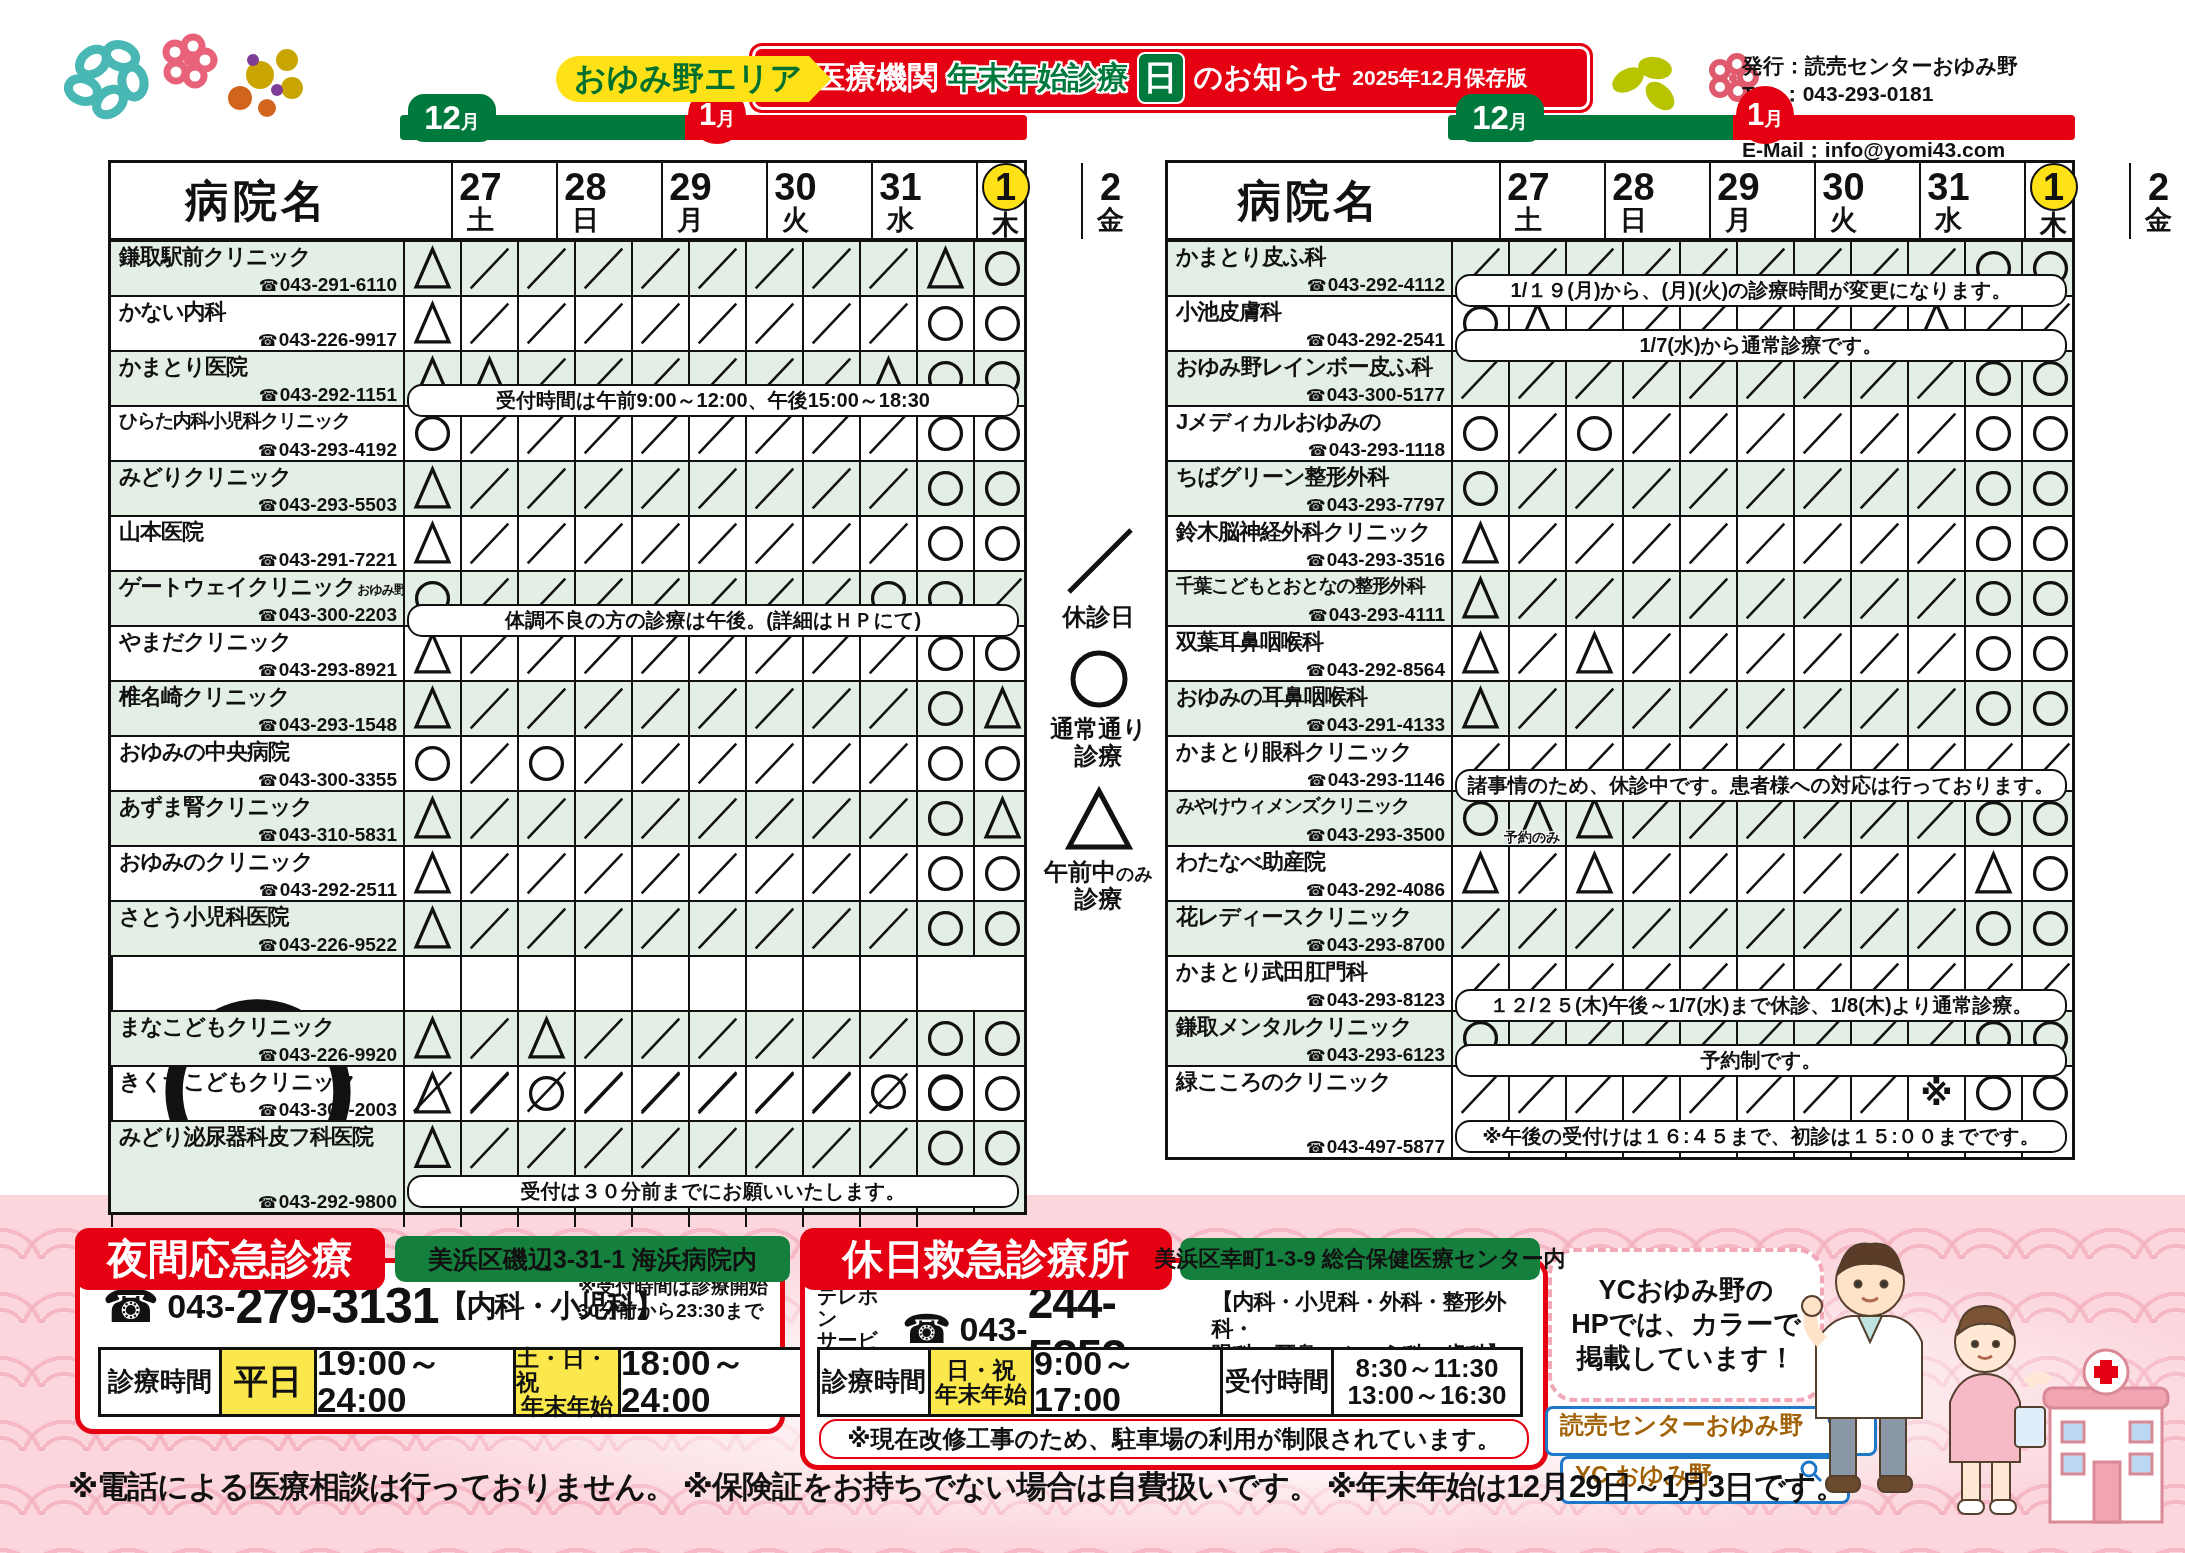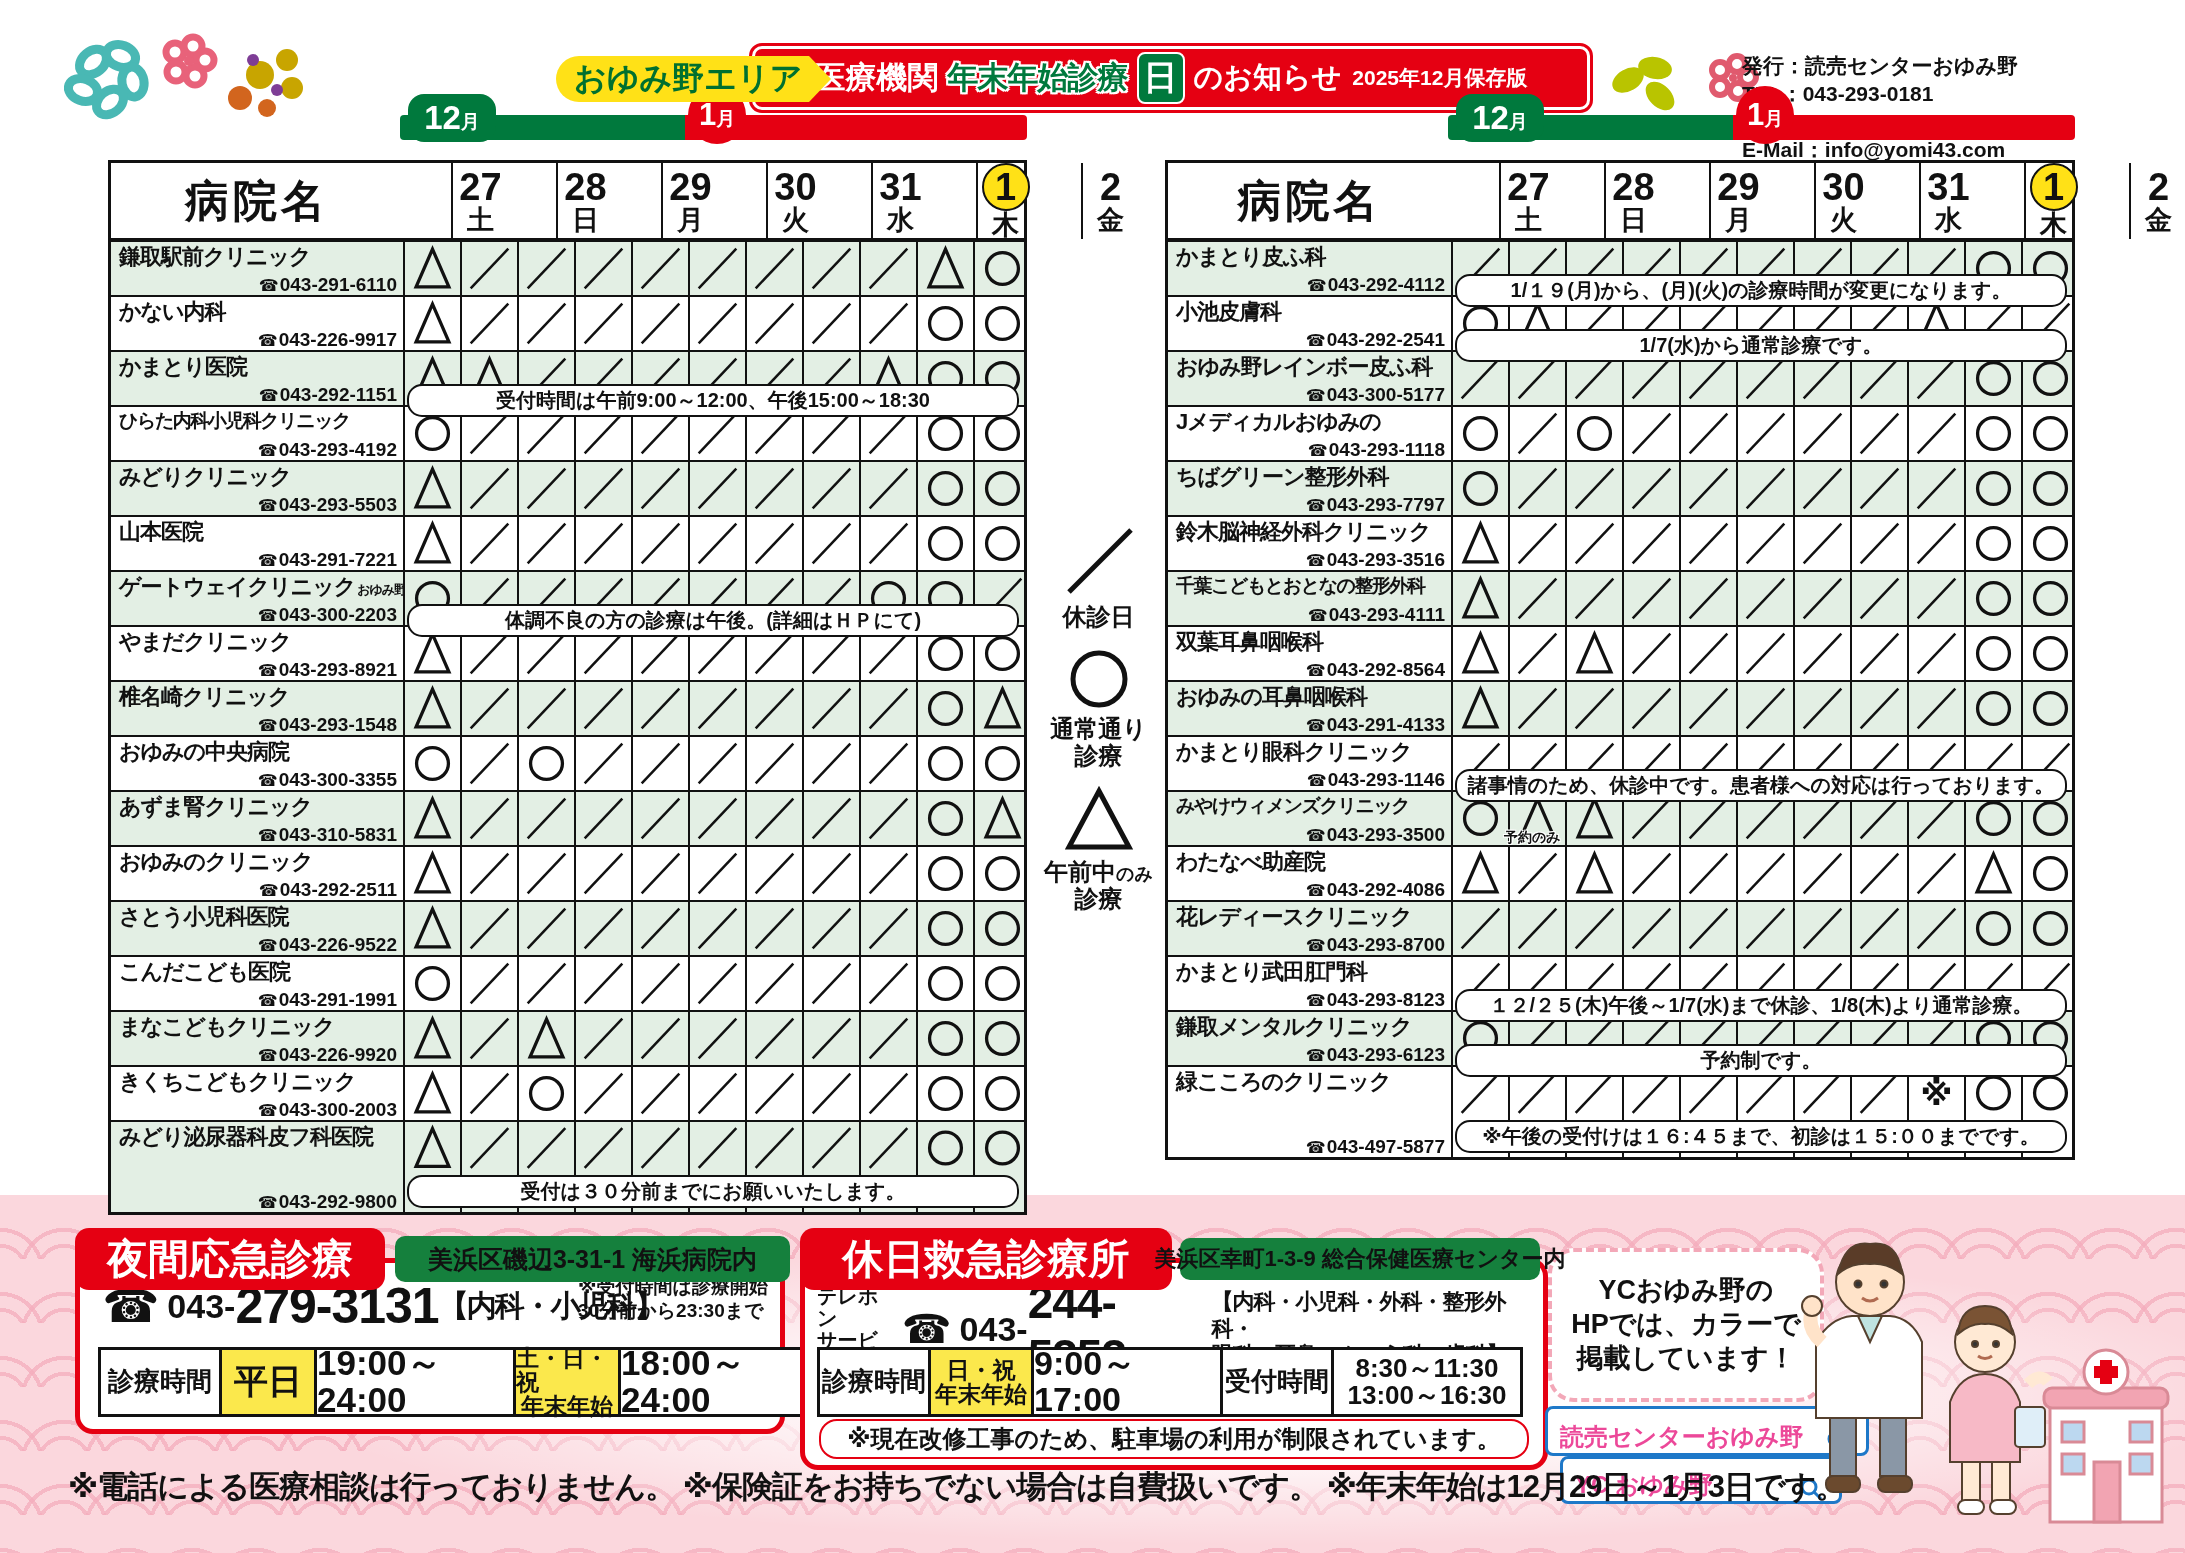--- a/index.html
+++ b/index.html
@@ -95,22 +95,22 @@
   .sched-strip>div:first-child{border-left:none;}
   .ycell{background:#fbe84c !important;}
   .smallnote{font-size:19px;line-height:1.25;text-align:left;}
   .construction{position:absolute;left:14px;right:14px;bottom:6px;height:36px;background:#fff;border:2px solid #e50012;
         border-radius:18px;display:flex;align-items:center;justify-content:center;font-size:24px;z-index:4;white-space:nowrap;}
   .footnotes{position:absolute;left:68px;top:1466px;font-size:31px;z-index:3;letter-spacing:-1px;white-space:nowrap;}
   
   .bubble{position:absolute;left:1548px;top:1248px;width:268px;height:146px;background:#fff;border:4px dashed #f3a8b8;
           border-radius:26px;display:flex;flex-direction:column;align-items:center;justify-content:center;z-index:3;
           font-size:27px;line-height:1.25;text-align:center;}
-  .searchpill{position:absolute;background:#fff;border:3px solid #1e78c8;border-radius:8px;display:flex;align-items:flex-end;
-          justify-content:space-between;padding:0 16px 0 12px;z-index:3;color:#ec4899;}
+  .searchpill{position:absolute;background:#fff;border:3px solid #1e78c8;border-radius:8px;display:flex;align-items:flex-start;
+          justify-content:space-between;padding:0 24px 0 12px;z-index:3;color:#a16207;}
   .searchpill .q{flex:0 0 auto;}
   .chars{position:absolute;left:1800px;top:1222px;z-index:3;}
 </style>
 </head>
 <body>
 
 <div class="page">
 
   <svg class="deco" style="left:55px;top:30px" width="290" height="110" viewBox="0 0 290 110">
     <g fill="none" stroke="#49b8b4" stroke-width="9">
@@ -1025,24 +1025,20 @@
               <circle class="so" cx="28.5" cy="26.5" r="16.5"></circle>
             </svg>
           </div>
           <div class="cell">
             <svg viewBox="0 0 57 53">
               <circle class="so" cx="28.5" cy="26.5" r="16.5"></circle>
             </svg>
           </div>
         </div>
         <div class="row drow lgrid">
-          <div class="namecell">
-            <div class="cname">こんだこども医院</div>
-            <div class="ctel"><span class="telico">☎</span>043-291-1991</div>
-          </div>
           <div class="cell">
             <svg viewBox="0 0 57 53">
               <circle class="so" cx="28.5" cy="26.5" r="16.5"></circle>
             </svg>
           </div>
           <div class="cell">
             <svg viewBox="0 0 57 53">
               <line class="sl" x1="9" y1="47" x2="48" y2="6"></line>
             </svg>
           </div>

